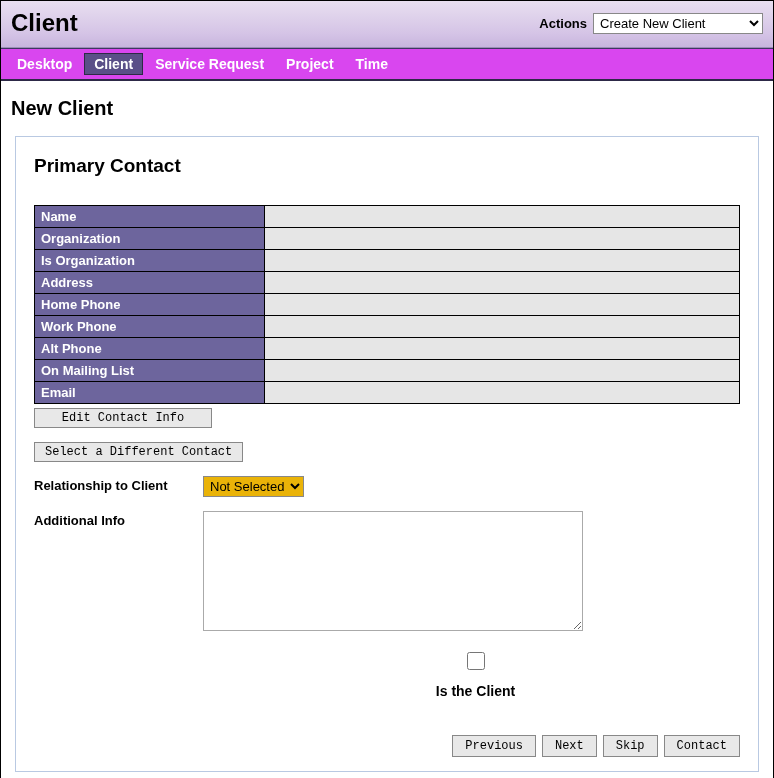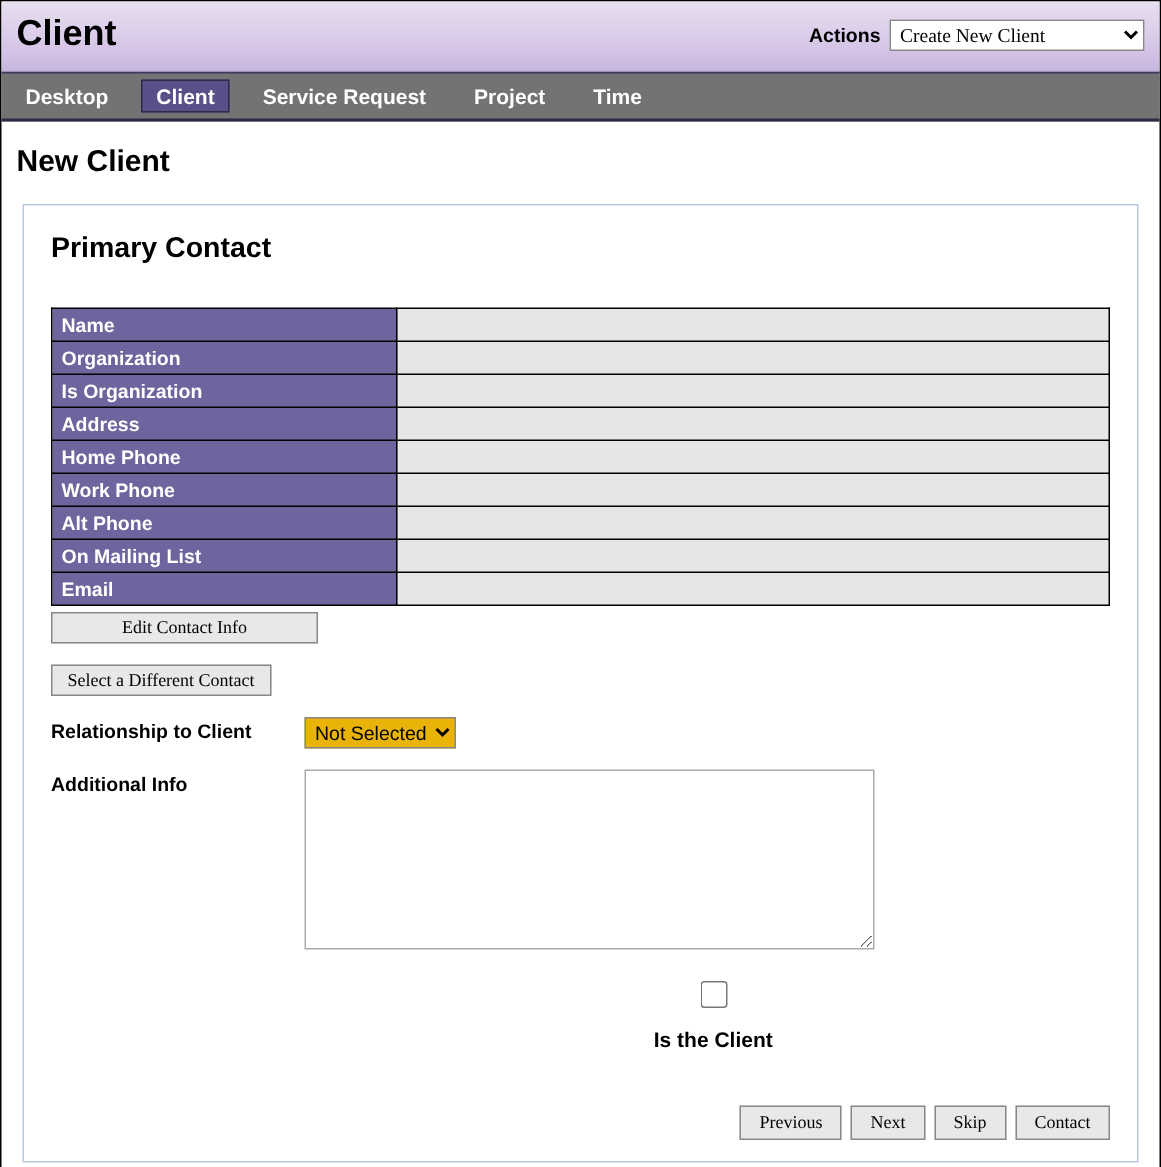--- a/index.html
+++ b/index.html
@@ -35,28 +35,28 @@
   .actions-label {
     font-weight: bold;
     font-size: 13px;
   }
   .actions-select {
     font-size: 13px;
     width: 170px;
     background: #fff;
     border: 1px solid #888;
     padding: 1px 2px;
-    font-family: Liberation Serif, serif;
+    font-family: Liberation Sans, sans-serif;
   }
   .navbar {
-    background: #737373;
+    background: #d946ef;
     display: flex;
     align-items: flex-start;
     padding: 4px 6px;
-    gap: 12px;
+    gap: 2px;
     border-top: 1px solid #3e3762;
     border-bottom: 2px solid #2d2947;
   }
   .nav-item {
     color: #ffffff;
     font-weight: bold;
     font-size: 14px;
     padding: 3px 10px;
     cursor: pointer;
   }
@@ -99,21 +99,21 @@
     width: 230px;
   }
   table.contact td.value {
     background: #e6e6e6;
   }
   .btn {
     background: #e8e8e8;
     border: 1px solid #888;
     font-size: 12px;
     padding: 2px 10px;
-    font-family: Liberation Serif, serif;
+    font-family: Liberation Mono, monospace;
     cursor: pointer;
   }
   .btn-wide { width: 178px; text-align: center; }
   .spacer { height: 14px; }
   .form-row {
     display: flex;
     align-items: flex-start;
     margin-top: 14px;
     gap: 4px;
   }

